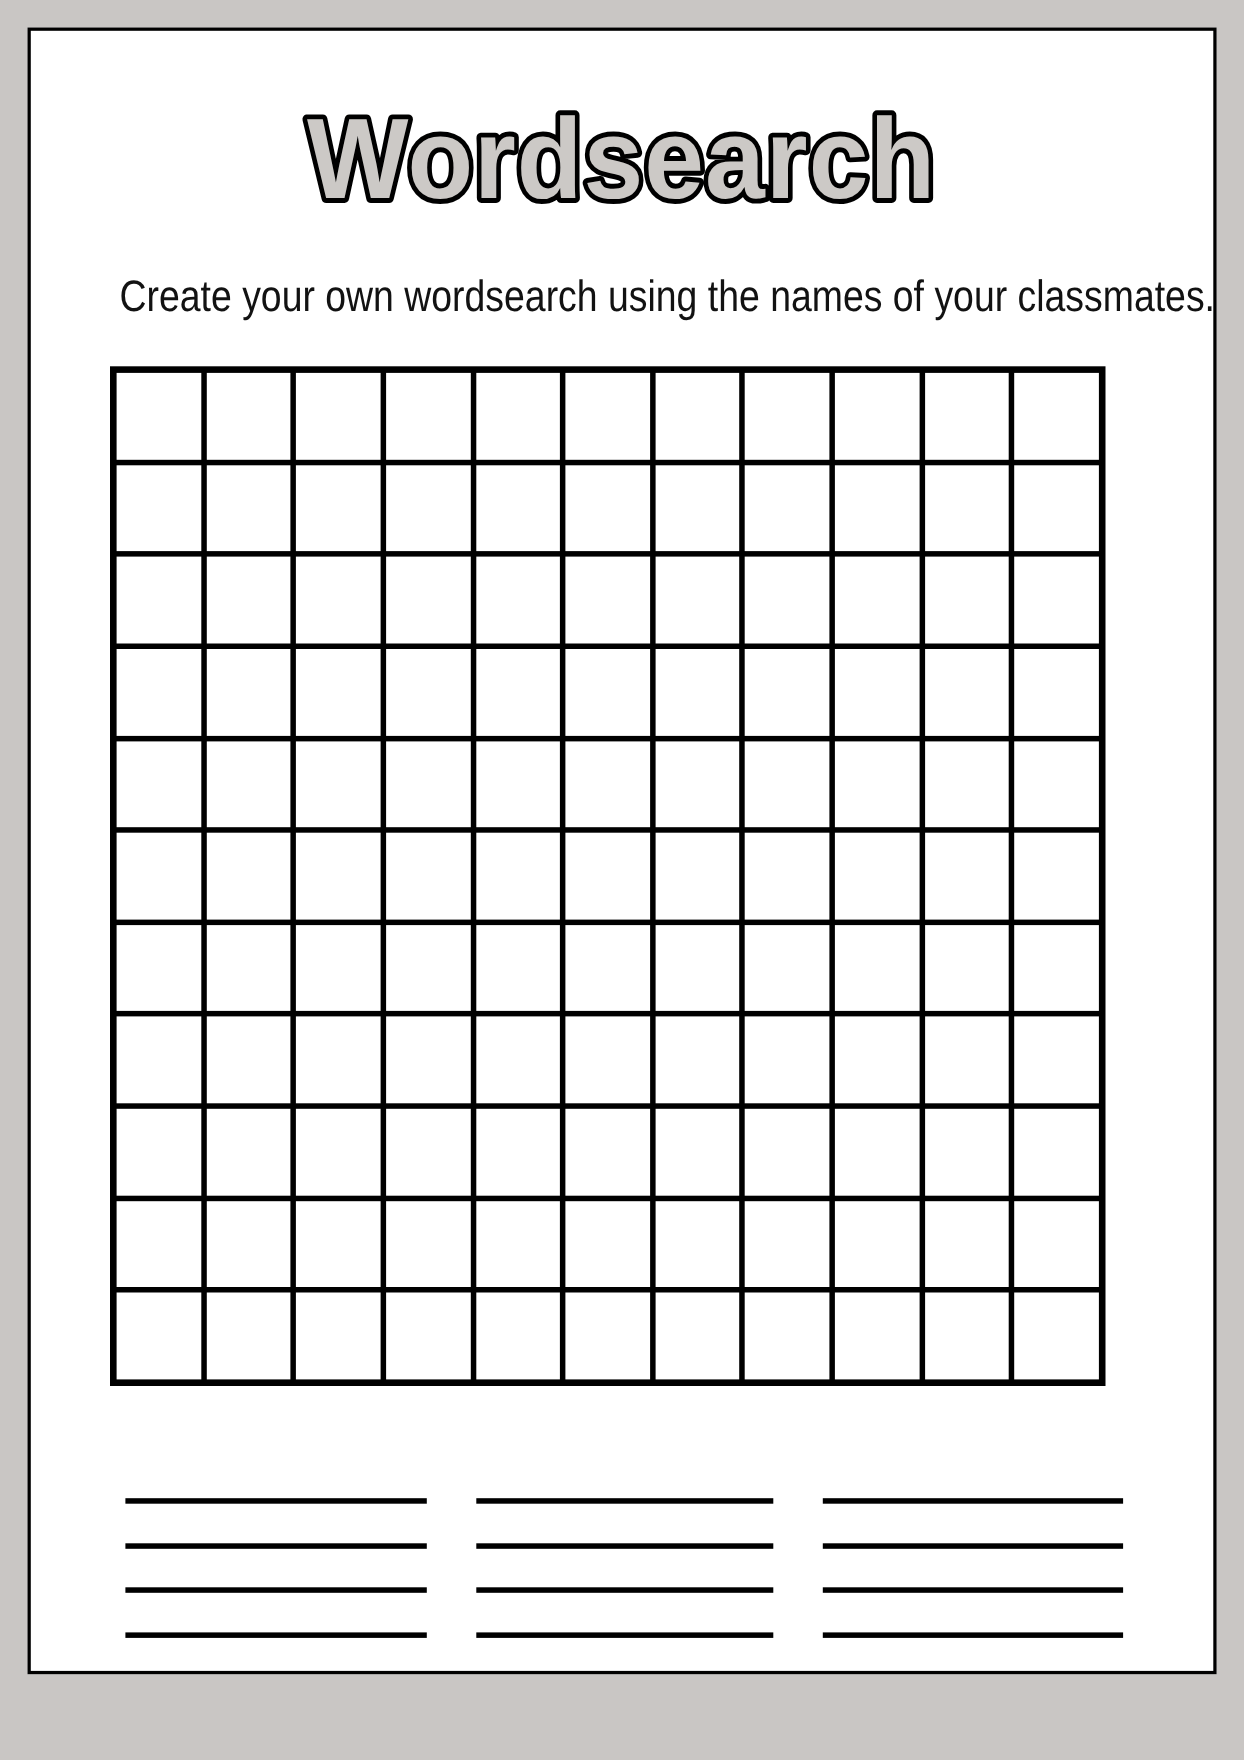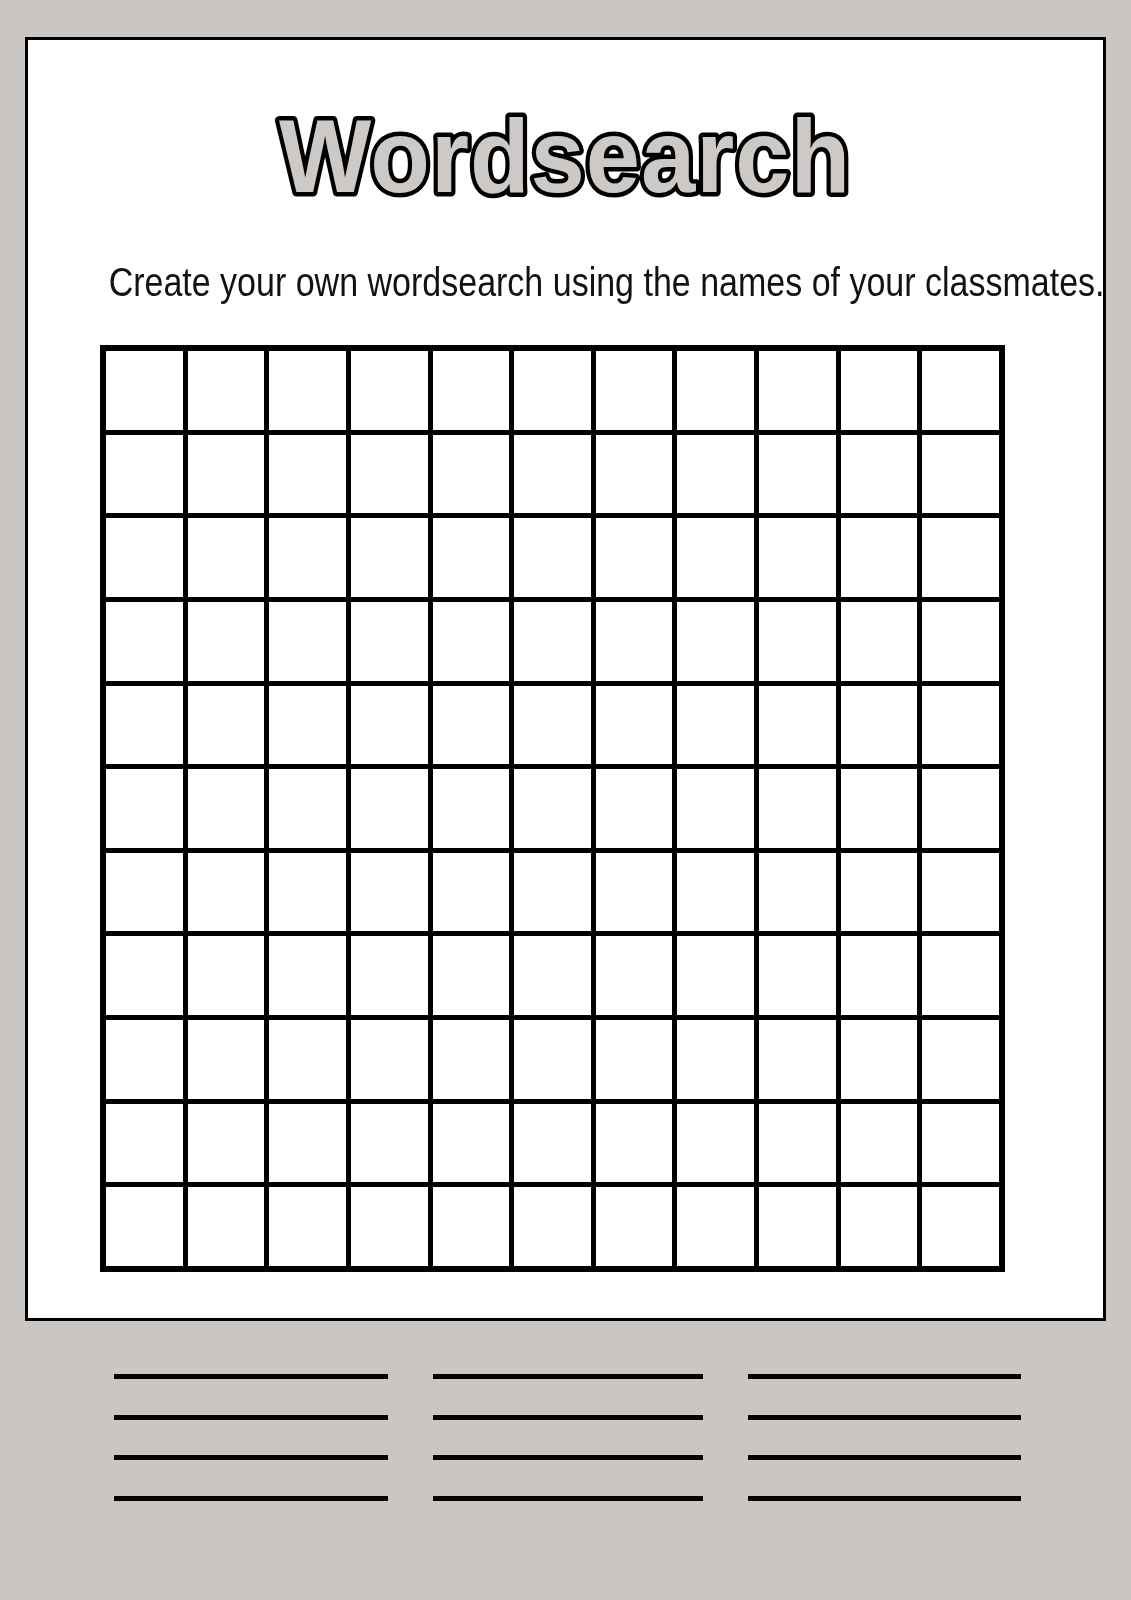--- a/index.html
+++ b/index.html
@@ -11,22 +11,22 @@
   * { margin: 0; padding: 0; box-sizing: border-box; }
   html, body {
     width: 1131px;
     height: 1600px;
     overflow: hidden;
     background: var(--bg);
     font-family: "Liberation Sans", sans-serif;
   }
   .sheet {
     position: absolute;
-    left: 25px; top: 37px;
-    width: 1081px; height: 1284px;
+    left: 25px; top: 25px;
+    width: 1081px; height: 1497px;
     background: var(--sheet);
     border: 3px solid var(--ink);
   }
   
   .title-svg {
     position: absolute;
     top: 55px; left: 0;
     width: 1075px; height: 135px;
     display: block;
   }

